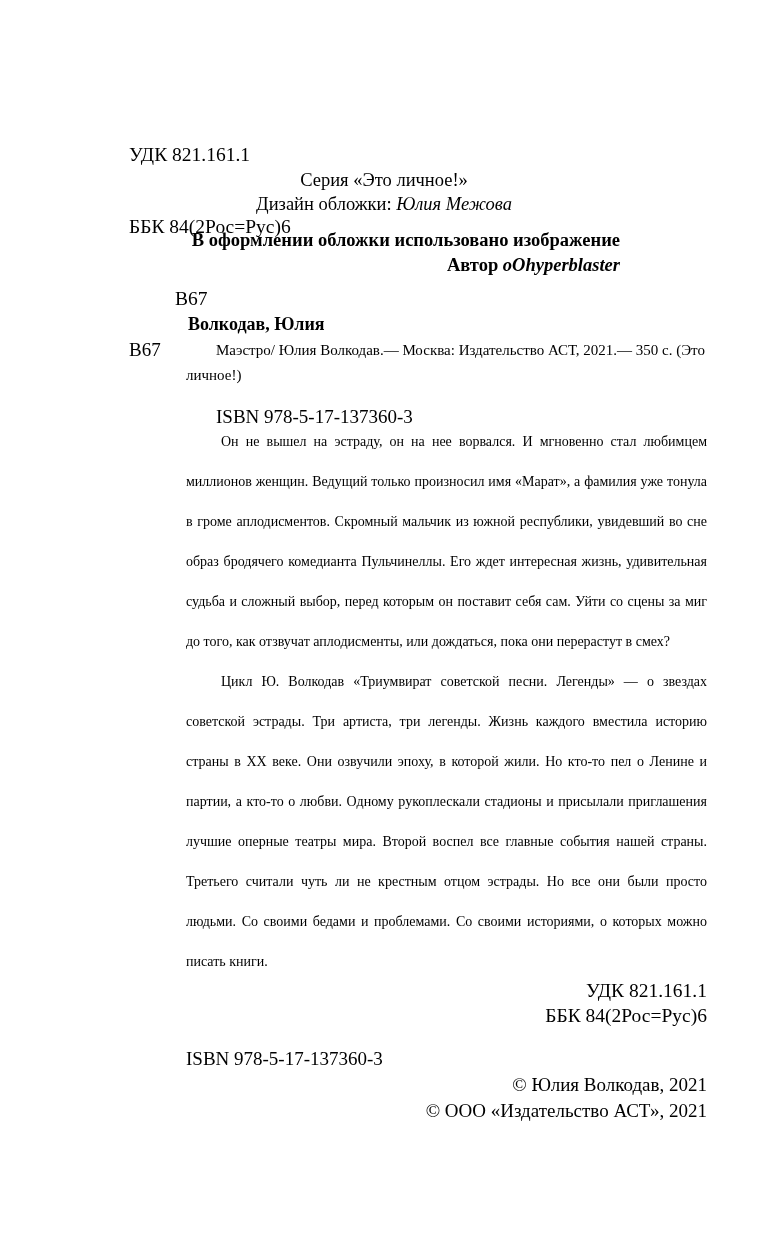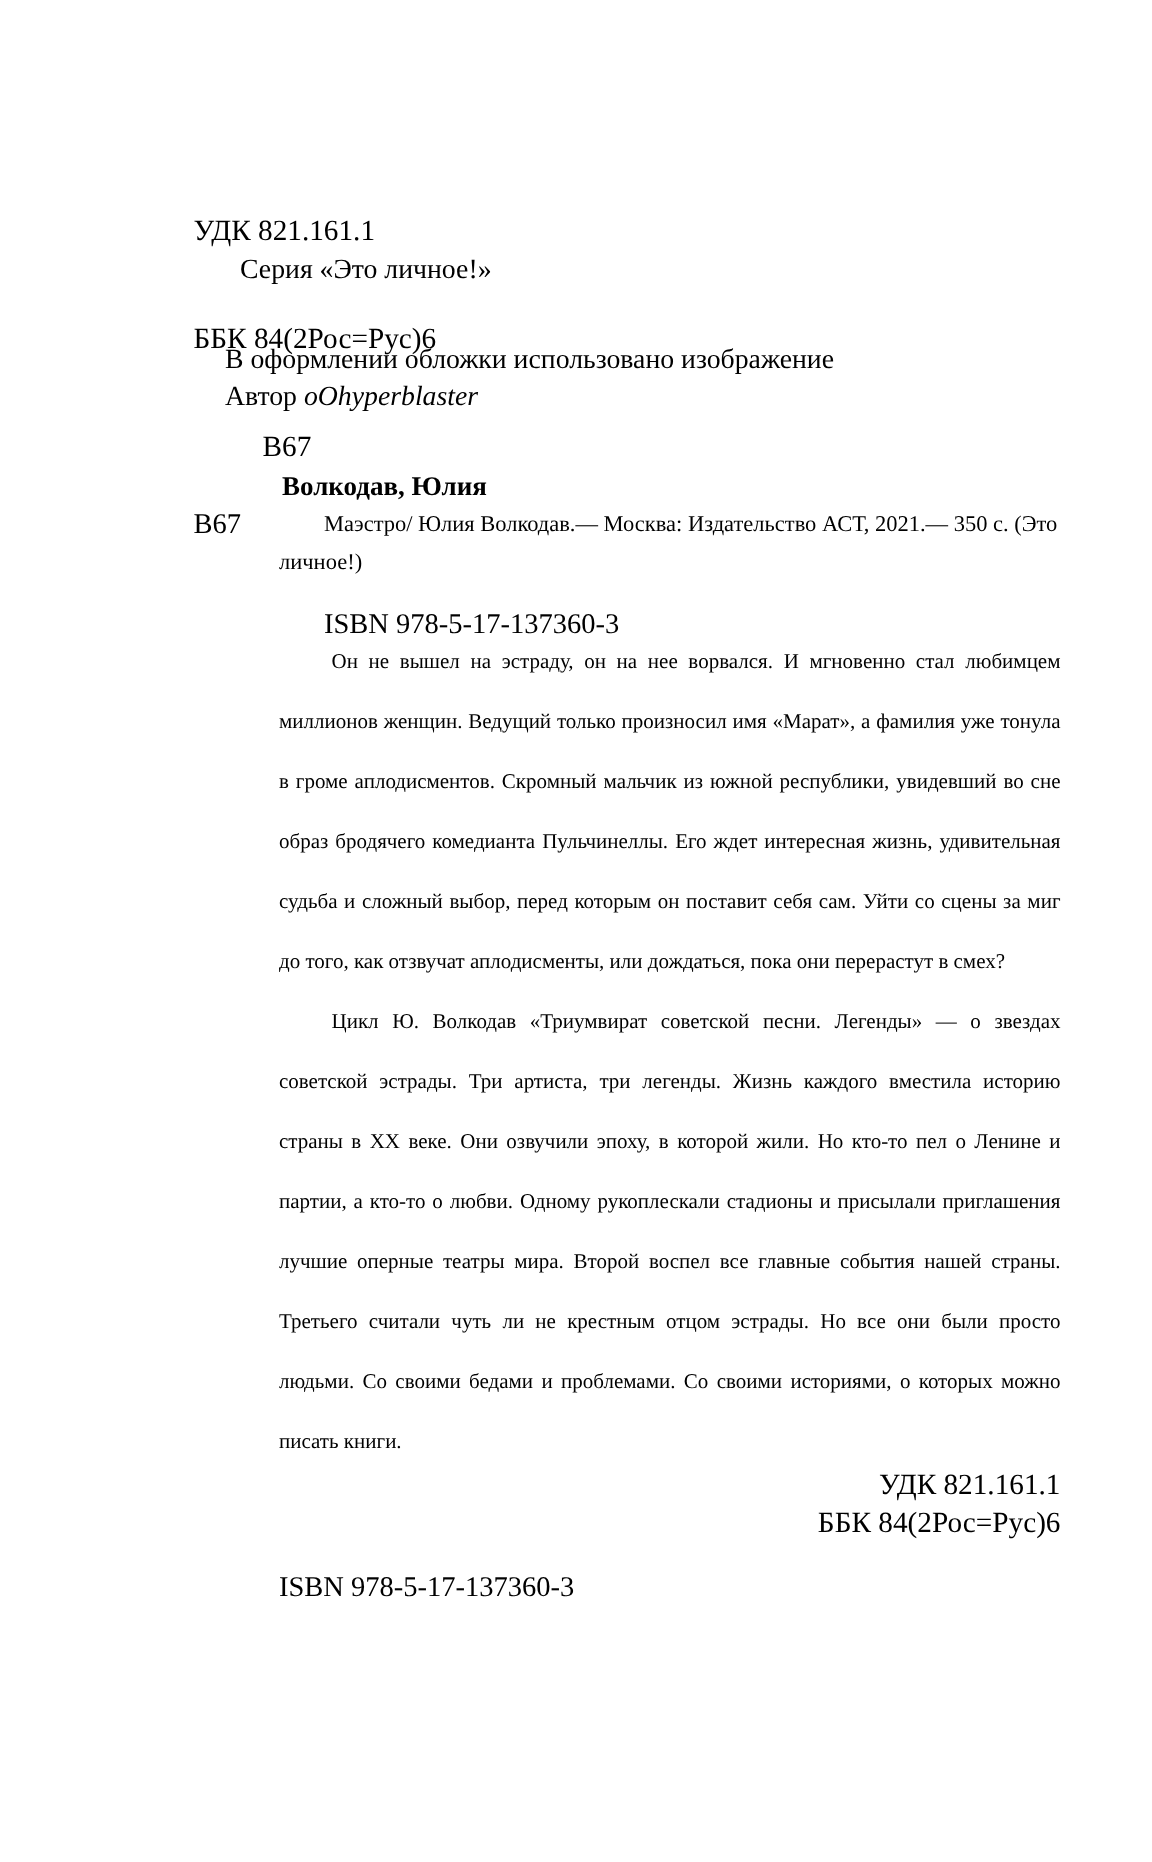--- a/index.html
+++ b/index.html
@@ -38,33 +38,34 @@
     display: block;
     padding-left: 46px;
   }
 
   
   .credits-series {
     position: absolute;
     left: 160px;
     top: 168px;
     width: 448px;
-    text-align: left;
+    text-align: center;
     font-size: 18.5px;
     line-height: 24px;
   }
   .credits-series .line { display: block; }
   .credits-cover {
     position: absolute;
     left: 150px;
     top: 228px;
     width: 470px;
-    text-align: left;
+    text-align: right;
     font-size: 18.5px;
     line-height: 24.5px;
+    font-weight: bold;
   }
   .credits-cover .line { display: block; }
   .ital { font-style: italic; }
 
   
   .biblio {
     position: absolute;
     left: 129px;
     top: 312px;
     width: 585px;
@@ -157,20 +158,21 @@
 <div class="page">
 
   <div class="codes-top">
     <span class="code-line">УДК 821.161.1</span>
     <span class="code-line">ББК 84(2Рос=Рус)6</span>
     <span class="code-index">В67</span>
   </div>
 
   <div class="credits-series">
     <span class="line">Серия «Это личное!»</span>
+    <span class="line"><span>Дизайн обложки:</span> <span class="ital">Юлия Межова</span></span>
   </div>
 
   <div class="credits-cover">
     <span class="line">В оформлении обложки использовано изображение</span>
     <span class="line"><span>Автор</span> <span class="ital">oOhyperblaster</span></span>
   </div>
 
   <div class="biblio">
     <span class="biblio-author">Волкодав, Юлия</span>
     <span class="biblio-body">
@@ -185,14 +187,18 @@
     <p>Цикл Ю. Волкодав «Триумвират советской песни. Легенды» — о звездах советской эстрады. Три артиста, три легенды. Жизнь каждого вместила историю страны в XX веке. Они озвучили эпоху, в которой жили. Но кто-то пел о Ленине и партии, а кто-то о любви. Одному рукоплескали стадионы и присылали приглашения лучшие оперные театры мира. Второй воспел все главные события нашей страны. Третьего считали чуть ли не крестным отцом эстрады. Но все они были просто людьми. Со своими бедами и проблемами. Со своими историями, о которых можно писать книги.</p>
   </div>
 
   <div class="codes-bottom">
     <span class="code-line">УДК 821.161.1</span>
     <span class="code-line">ББК 84(2Рос=Рус)6</span>
   </div>
 
   <div class="isbn-footer">ISBN 978-5-17-137360-3</div>
 
+  <div class="copyrights">
+    <span class="line">© Юлия Волкодав, 2021</span>
+    <span class="line">© ООО «Издательство АСТ», 2021</span>
+  </div>
 
 </div>
 
 </body></html>

